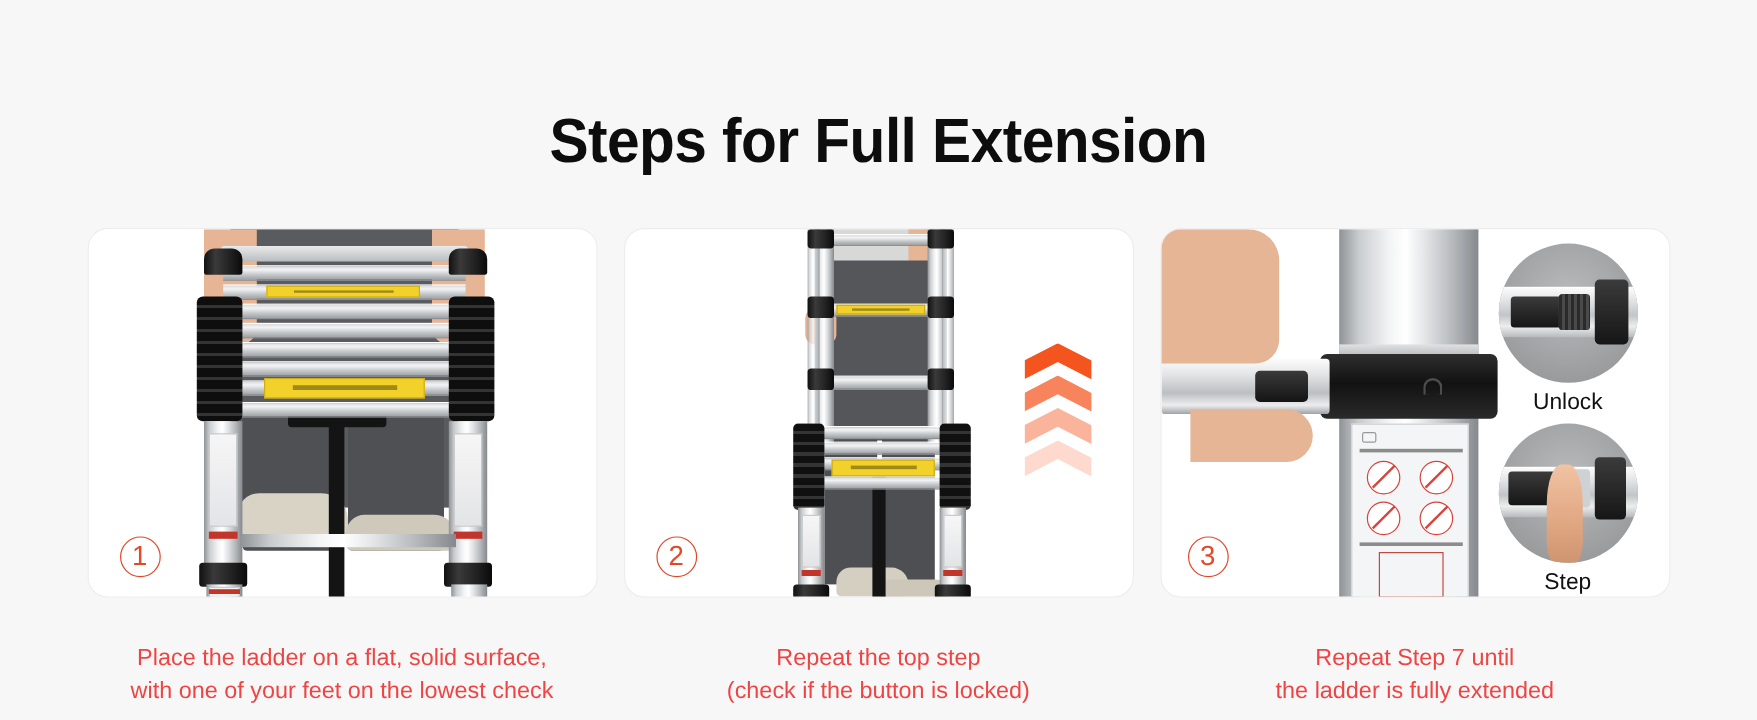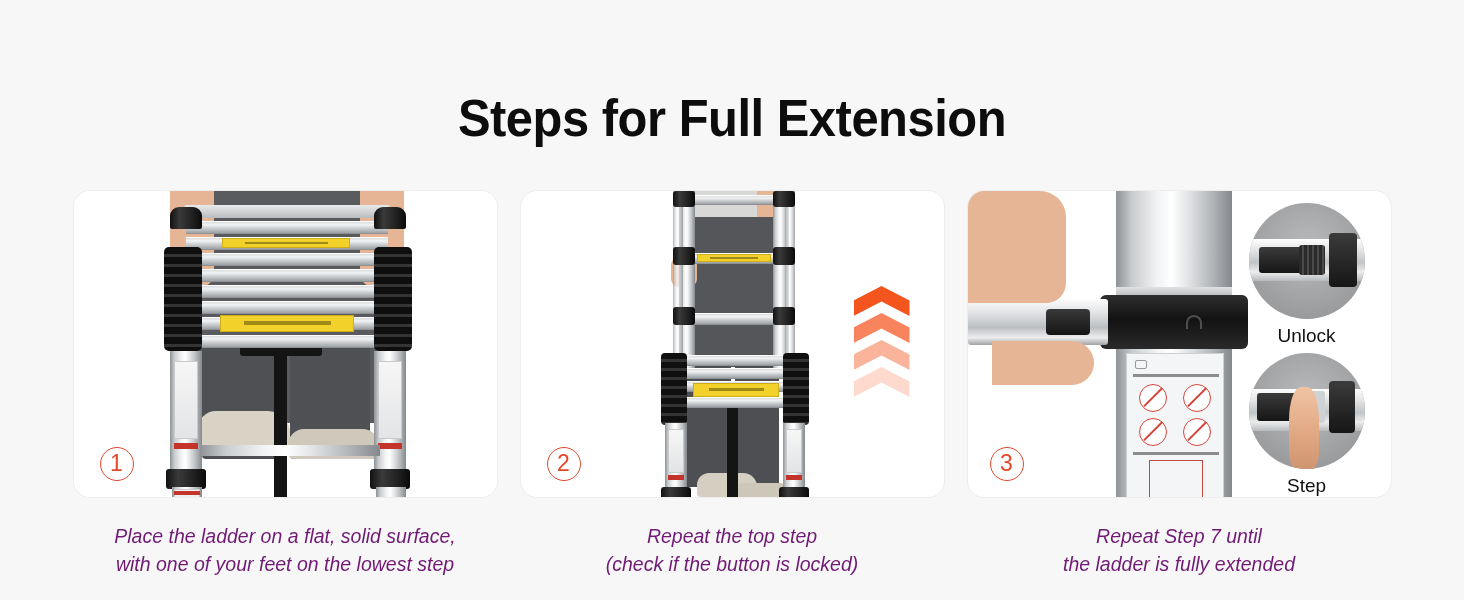--- a/index.html
+++ b/index.html
@@ -42,26 +42,25 @@
   .card {
     position: relative;
     height: 308px;
     background: #ffffff;
     border: 1px solid #ededed;
     border-radius: 17px;
     overflow: hidden;
   }
 
   .caption {
-    margin-top: 24px;
+    margin-top: 36px;
     text-align: center;
     font-size: 19.5px;
     line-height: 28px;
-    color: #701a75;
-    font-style: italic;
+    color: #ef4444;
   }
 
   
   .badge {
     position: absolute;
     left: 26px;
     bottom: 16px;
     width: 34px;
     height: 34px;
     border: 1.7px solid #e2492a;
@@ -262,21 +261,21 @@
         <div class="redband" style="left:100px;top:300px;width:26px;height:4px;"></div>
 
         <div class="alu" style="left:126px;top:254px;width:180px;height:11px;"></div>
       </div>
 
       <div class="badge">1</div>
     </div>
 
     <div class="caption">
       <div>Place the ladder on a flat, solid surface,</div>
-      <div>with one of your feet on the lowest step</div>
+      <div>with one of your feet on the lowest check</div>
     </div>
   </div>
 
   <div class="panel">
     <div class="card">
       <div class="scene">
 
         <div class="shirt" style="left:168px;top:0;width:84px;height:46px;"></div>
         <div class="skin" style="left:236px;top:0;width:30px;height:40px;border-radius:0 0 12px 12px;"></div>
         <div class="person" style="left:166px;top:26px;width:92px;height:150px;background:#55565a;border-radius:4px 4px 0 0;"></div>

